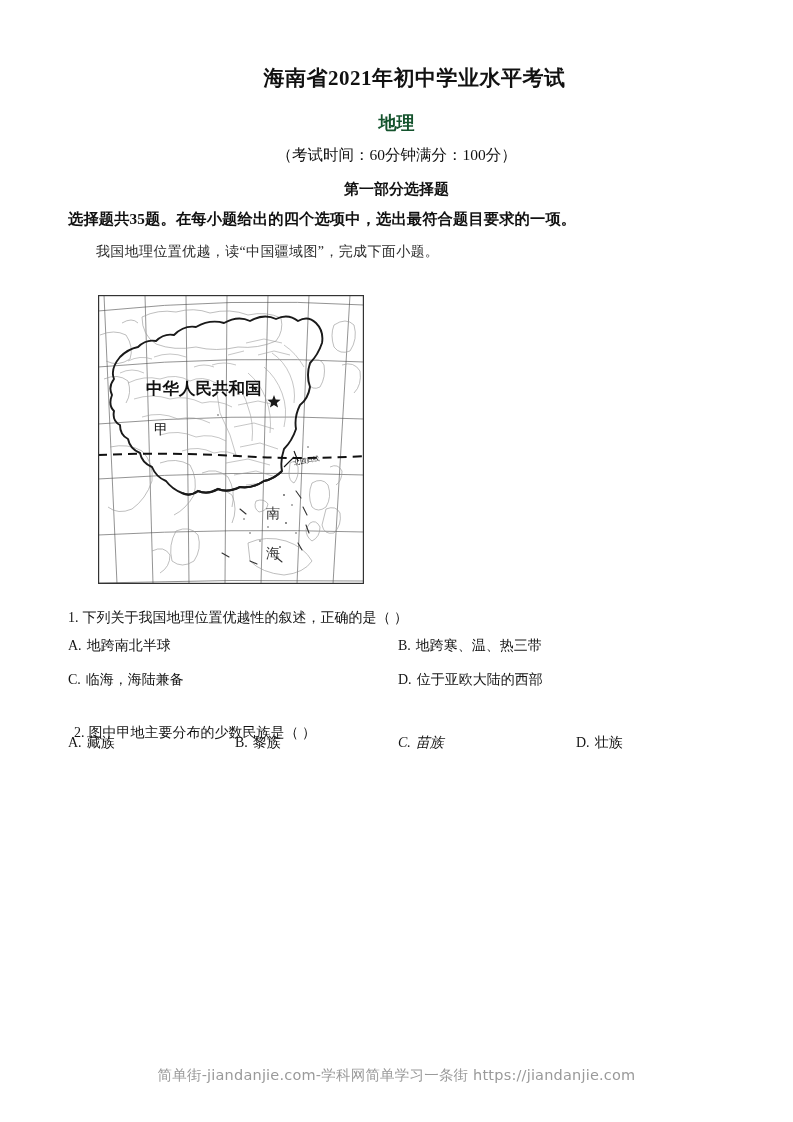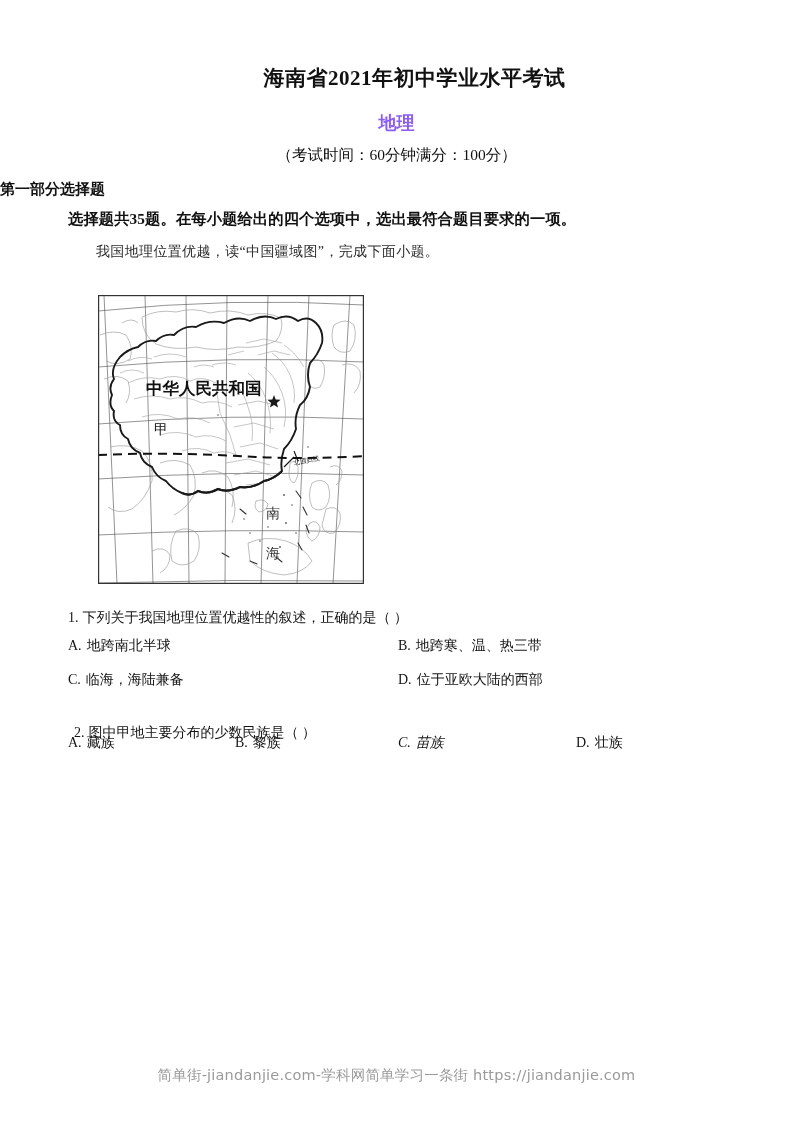--- a/index.html
+++ b/index.html
@@ -35,34 +35,35 @@
     color: #111;
     padding-left: 36px;
   }
   .title-sub {
     position: absolute;
     left: 0; right: 0;
     top: 111px;
     text-align: center;
     font-size: 18px;
     font-weight: bold;
-    color: #8b5cf6;
+    color: #14532d;
   }
   .exam-meta {
     position: absolute;
     left: 0; right: 0;
     top: 145px;
     text-align: center;
     font-size: 15.5px;
     color: #111;
   }
   .section-title {
     position: absolute;
     left: 0; right: 0;
     top: 180px;
+    text-align: center;
     font-size: 15px;
     font-weight: bold;
     color: #111;
   }
   .instruction {
     position: absolute;
     left: 68px;
     top: 209px;
     width: 660px;
     font-size: 15.3px;

